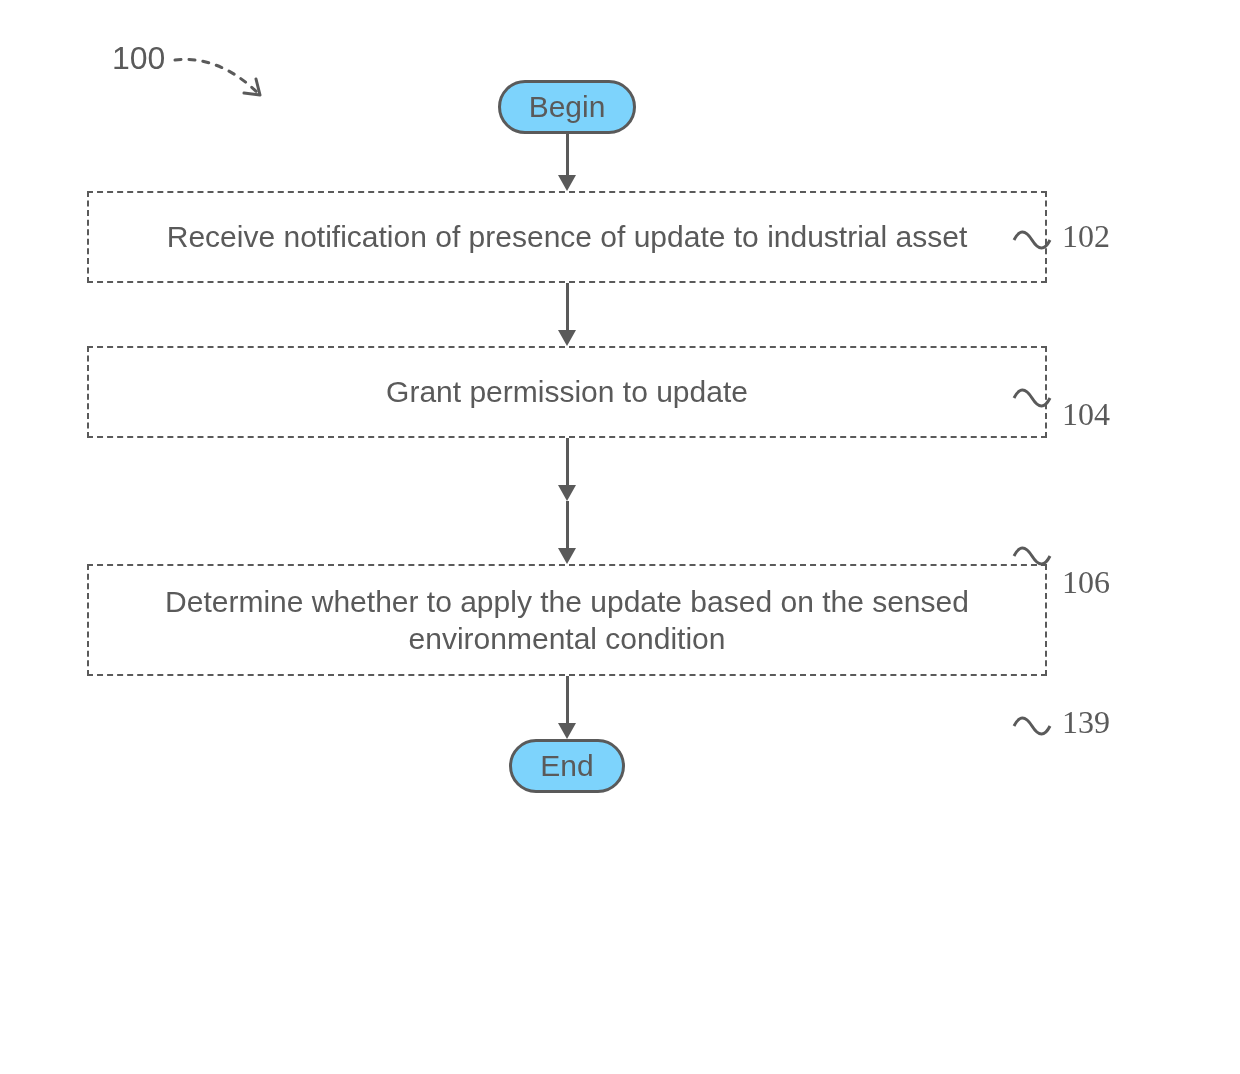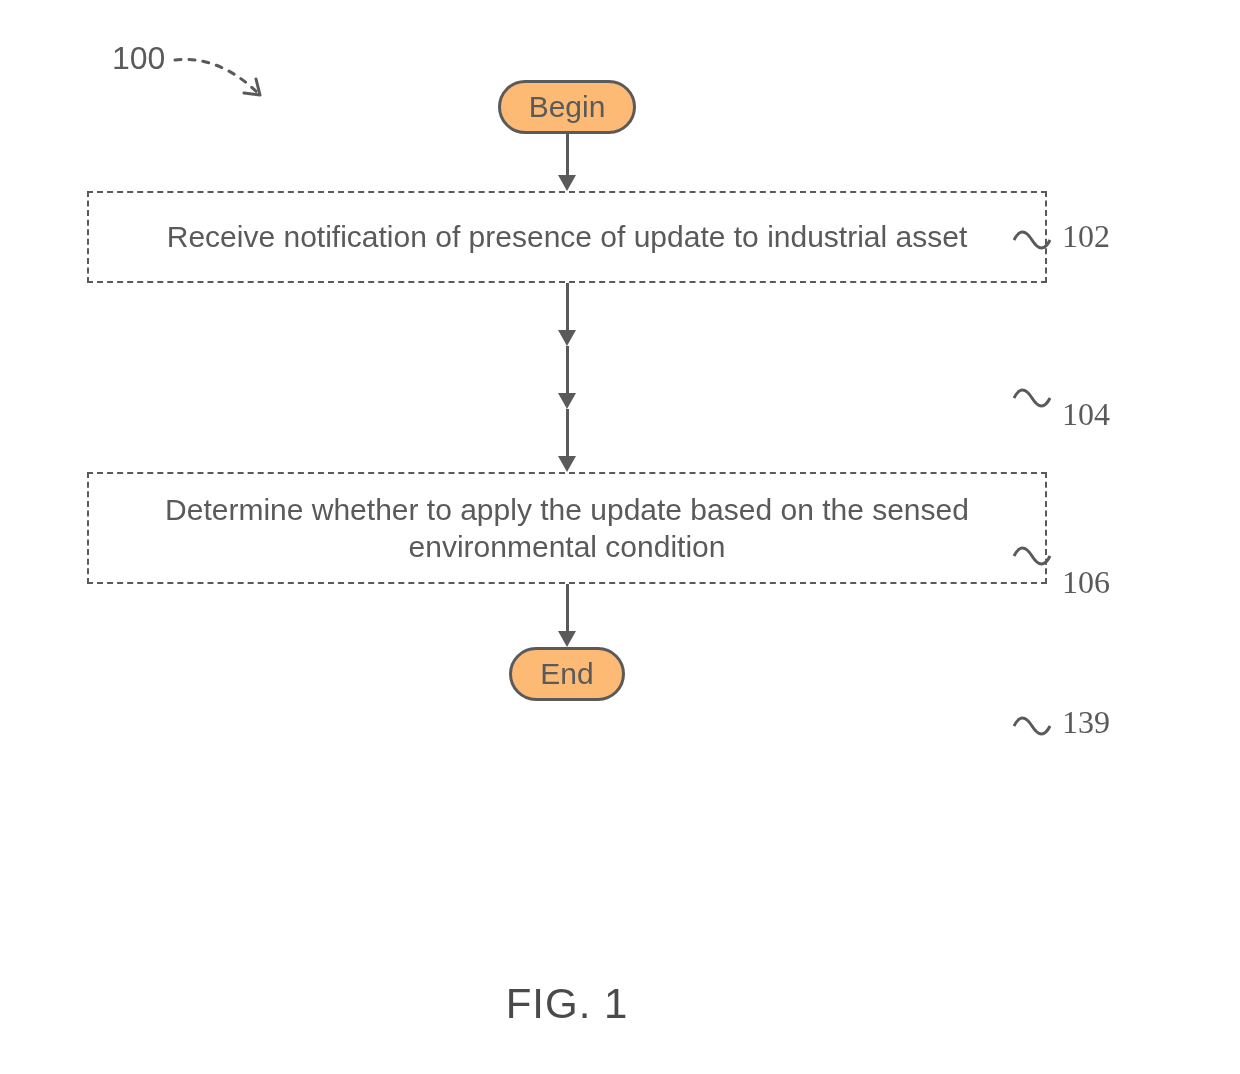--- a/index.html
+++ b/index.html
@@ -22,21 +22,21 @@
     display: flex;
     flex-direction: column;
     align-items: center;
   }
   .terminator {
     border: 3px solid #5a5a5a;
     border-radius: 999px;
     padding: 6px 28px;
     font-size: 30px;
     color: #5a5a5a;
-    background: #fdba74;
+    background: #7dd3fc;
     text-align: center;
     line-height: 1.2;
   }
   .arrow {
     display: flex;
     flex-direction: column;
     align-items: center;
   }
   .arrow-line {
     width: 3px;
@@ -121,20 +121,23 @@
 
     <div class="process">
       <span>Receive notification of presence of update to industrial asset</span>
     </div>
 
     <div class="arrow">
       <div class="arrow-line" style="height:48px;"></div>
       <div class="arrow-head"></div>
     </div>
 
+    <div class="process">
+      <span>Grant permission to update</span>
+    </div>
 
     <div class="arrow">
       <div class="arrow-line" style="height:48px;"></div>
       <div class="arrow-head"></div>
     </div>
 
 
     <div class="arrow">
       <div class="arrow-line" style="height:48px;"></div>
       <div class="arrow-head"></div>
@@ -176,17 +179,14 @@
     <span>106</span>
   </div>
 
   <svg class="squiggle" style="left:1012px; top:708px;" width="40" height="36" viewBox="0 0 40 36">
     <path d="M2 18 Q 10 2, 20 18 T 38 18" stroke-width="3"></path>
   </svg>
   <div class="ref-side" style="left:1062px; top:704px;">
     <span>139</span>
   </div>
 
-  <div class="fig-label" style="top:980px;">
-    <span>FIG. 1</span>
-  </div>
 
 </div>
 
 </body></html>

